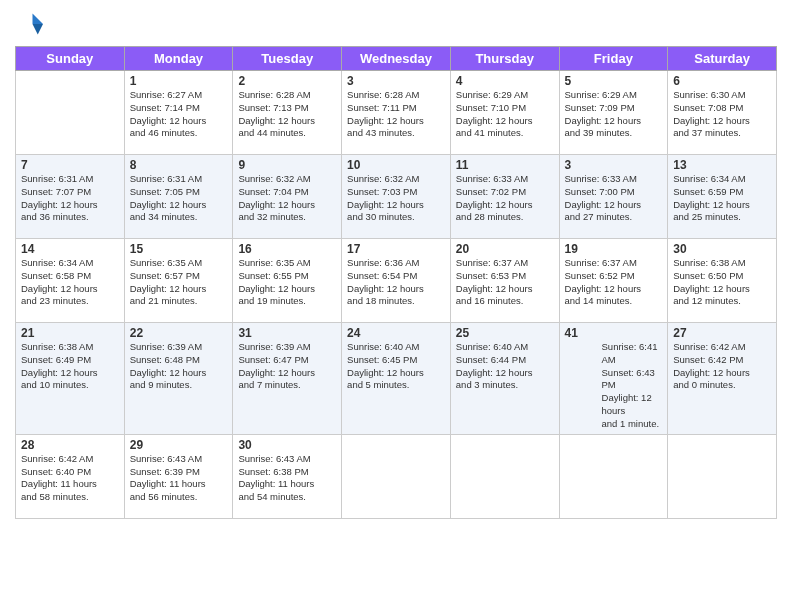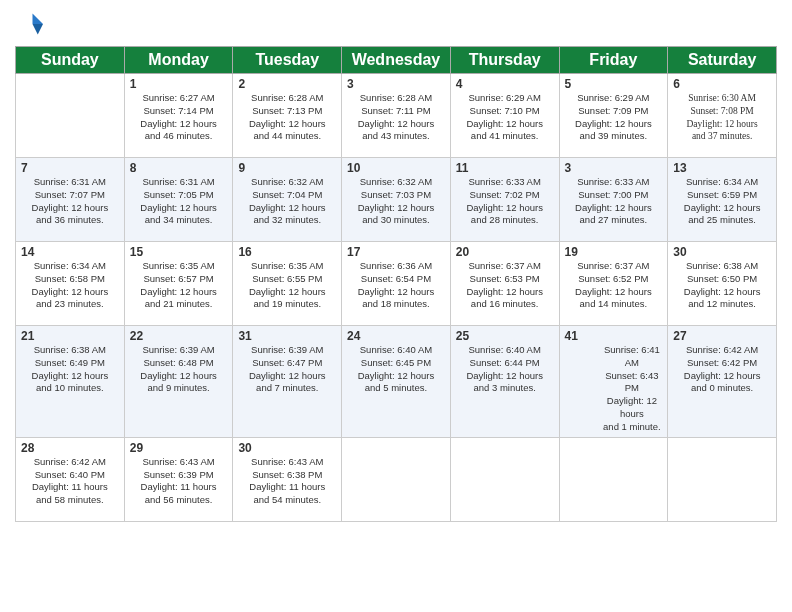--- a/index.html
+++ b/index.html
@@ -42,23 +42,23 @@
     .subtitle {
       font-size: 15px;
       color: #555;
     }
     .calendar {
       width: 100%;
       border-collapse: collapse;
       table-layout: fixed;
     }
     .calendar th {
-      background: #15803d;
+      background: #8b5cf6;
       color: #fff;
-      font-size: 16px;
+      font-size: 13px;
       font-weight: bold;
       padding: 4px 6px;
       border: 1px solid #aaa;
     }
     .calendar td {
       vertical-align: top;
       border: 1px solid #ccc;
       padding: 3px 5px;
       height: 84px;
       font-size: 10px;
@@ -67,21 +67,20 @@
     .day-number {
       font-size: 12px;
       font-weight: bold;
       display: block;
       margin-bottom: 1px;
     }
     .day-info {
       font-size: 9.5px;
       line-height: 1.35;
       color: #333;
-      text-align: center;
     }
     .empty-cell {
       background: #f9f9f9;
     }
     .row-shaded td {
       background: #f0f4fa;
     }
     .row-white td {
       background: #fff;
     }
@@ -153,21 +152,21 @@
           </td>
           <td>
             <span class="day-number">5</span>
             <div class="day-info" style="white-space: pre-line;">Sunrise: 6:29 AM
 Sunset: 7:09 PM
 Daylight: 12 hours
 and 39 minutes.</div>
           </td>
           <td>
             <span class="day-number">6</span>
-            <div class="day-info" style="white-space: pre-line; font-family: Liberation Serif, serif;">Sunrise: 6:30 AM
+            <div class="day-info" style="white-space: pre-line;">Sunrise: 6:30 AM
 Sunset: 7:08 PM
 Daylight: 12 hours
 and 37 minutes.</div>
           </td>
         </tr>
         <tr class="row-shaded">
           <td>
             <span class="day-number">7</span>
             <div class="day-info" style="white-space: pre-line;">Sunrise: 6:31 AM
 Sunset: 7:07 PM

